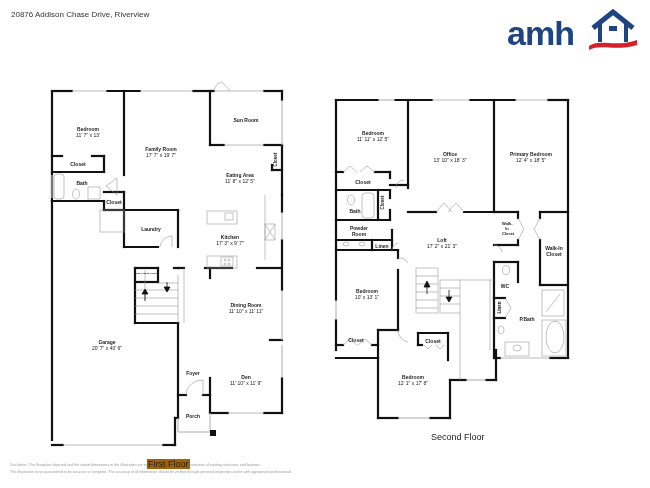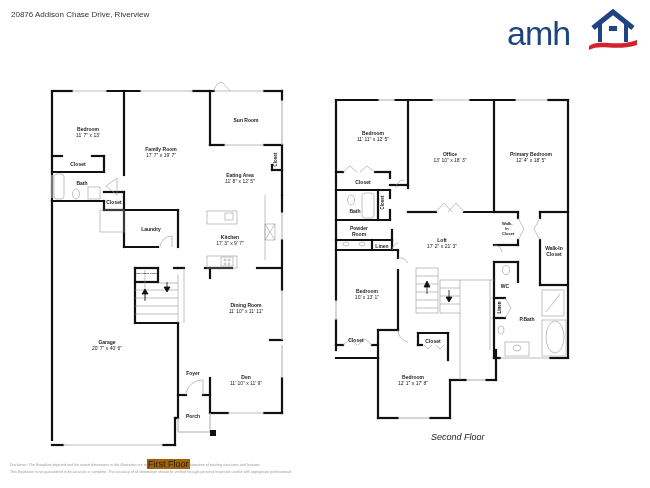--- a/index.html
+++ b/index.html
@@ -1,19 +1,19 @@
 <!DOCTYPE html>
 <html><head>
 <meta charset="utf-8">
 <style>
   html, body { margin:0; padding:0; background:#ffffff; }
   body { width:650px; height:488px; position:relative; overflow:hidden; font-family:"Liberation Sans", sans-serif; color:#222; }
   .address { position:absolute; left:11px; top:10px; font-size:8px; color:#333; }
   .logo { position:absolute; left:503px; top:8px; width:138px; height:46px; }
-  .logo-text { position:absolute; left:4px; top:8px; font-size:34px; font-weight:normal; color:#1e4582; letter-spacing:-1px; font-family:"Liberation Sans", sans-serif; line-height:34px; }
+  .logo-text { position:absolute; left:4px; top:8px; font-size:34px; font-weight:bold; color:#1e4582; letter-spacing:-1px; font-family:"Liberation Sans", sans-serif; line-height:34px; }
   .plan { position:absolute; left:0; top:0; width:650px; height:488px; }
   .room-label { position:absolute; font-size:5px; text-align:center; transform:translateX(-50%); line-height:6px; color:#222; white-space:nowrap; }
   .room-label .nm { font-weight:bold; display:block; }
   .room-label .dm { display:block; }
   .floor-title { position:absolute; font-size:9px; color:#222; }
   .disclaimer { position:absolute; left:10px; font-size:3.6px; color:#9a9a9a; white-space:nowrap; }
   .vlabel { position:absolute; font-size:4.5px; font-weight:bold; transform:rotate(-90deg); transform-origin:center; white-space:nowrap; }
 </style>
 </head>
 <body>
@@ -411,17 +411,17 @@
   <span class="nm">Closet</span>
 </div>
 <div class="room-label" style="left:433px;top:338px;">
   <span class="nm">Closet</span>
 </div>
 <div class="room-label" style="left:413px;top:374px;">
   <span class="nm">Bedroom</span>
     <span class="dm">12' 1" x 17' 8"</span>
 </div>
 
-<div class="floor-title" style="left:431px;top:432px;font-style:italic;">Second Floor</div>
+<div class="floor-title" style="left:431px;top:432px;">Second Floor</div>
 
 <div class="disclaimer" style="top:463px;">Disclaimer: The floorplans depicted and the stated dimensions in this illustration are intended to serve as an approximation of existing structures and features.</div>
 <div class="disclaimer" style="top:470px;">This illustration is not guaranteed to be accurate or complete. The accuracy of all information should be verified through personal inspection and/or with appropriate professionals.</div>
 <div class="floor-title" style="left:147px;top:459px;background:#a16207;padding:0 1px;">First Floor</div>
 
 </body></html>

